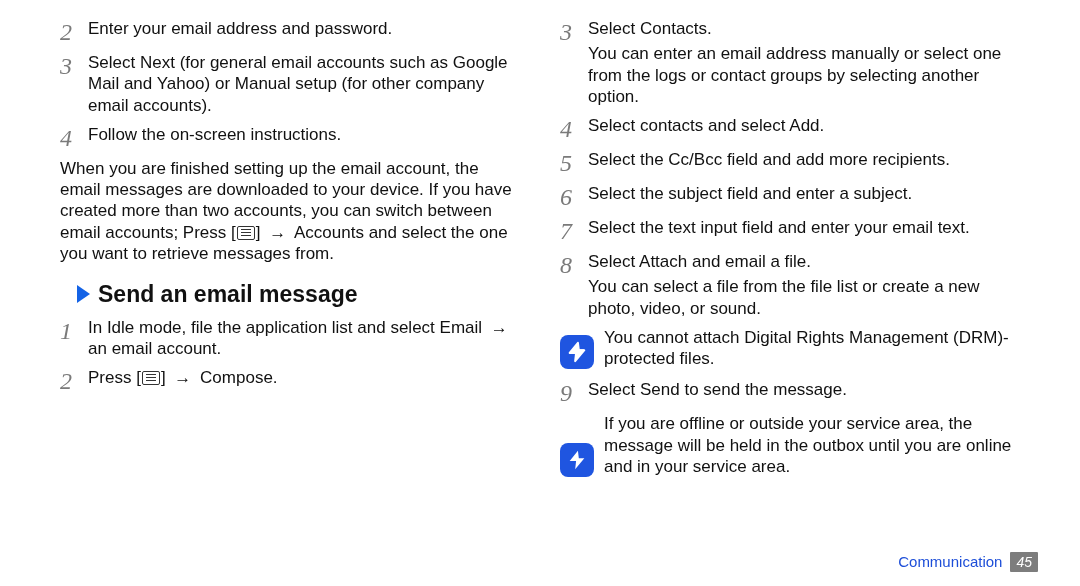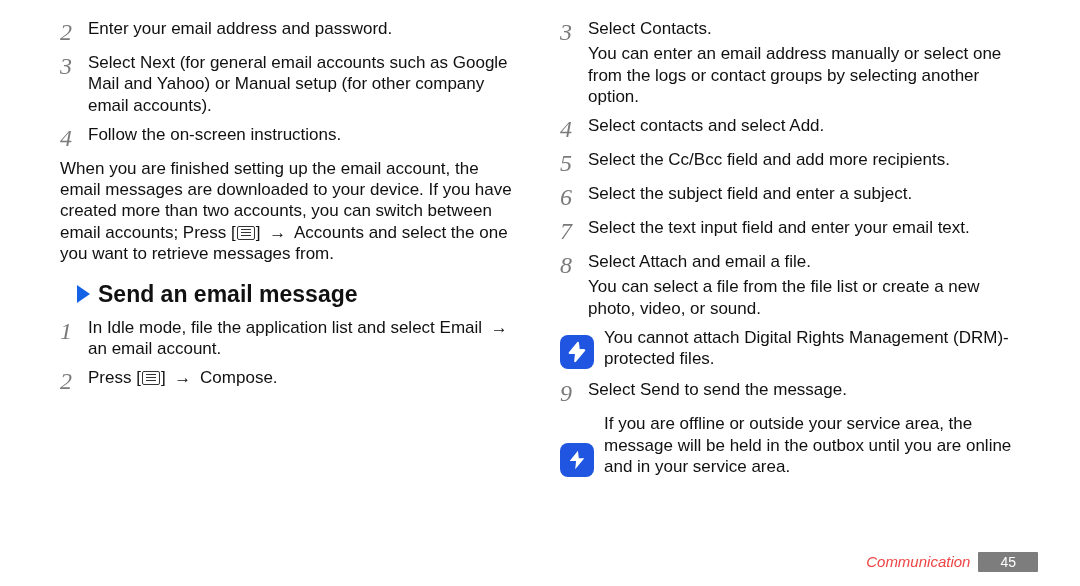--- a/index.html
+++ b/index.html
@@ -118,26 +118,27 @@
   .footer {
     position: absolute;
     right: 42px;
     bottom: 14px;
     font-size: 15px;
     color: #111;
     display: flex;
     align-items: center;
     gap: 8px;
   }
-  .footer .label { font-style: italic; color: #ef4444; }
+  .footer .label { color: #1d4ed8; }
   .footer .pg {
     display: inline-block;
     background: #7d7d7d;
     color: #fff;
-    padding: 0 22px;
+    font-style: italic;
+    padding: 0 6px;
     border-radius: 1px;
     line-height: 20px;
     height: 20px;
     font-size: 14px;
   }
 
   b { font-weight: 400; }
   .arrow { padding: 0 4px; }
 </style>
 </head>

